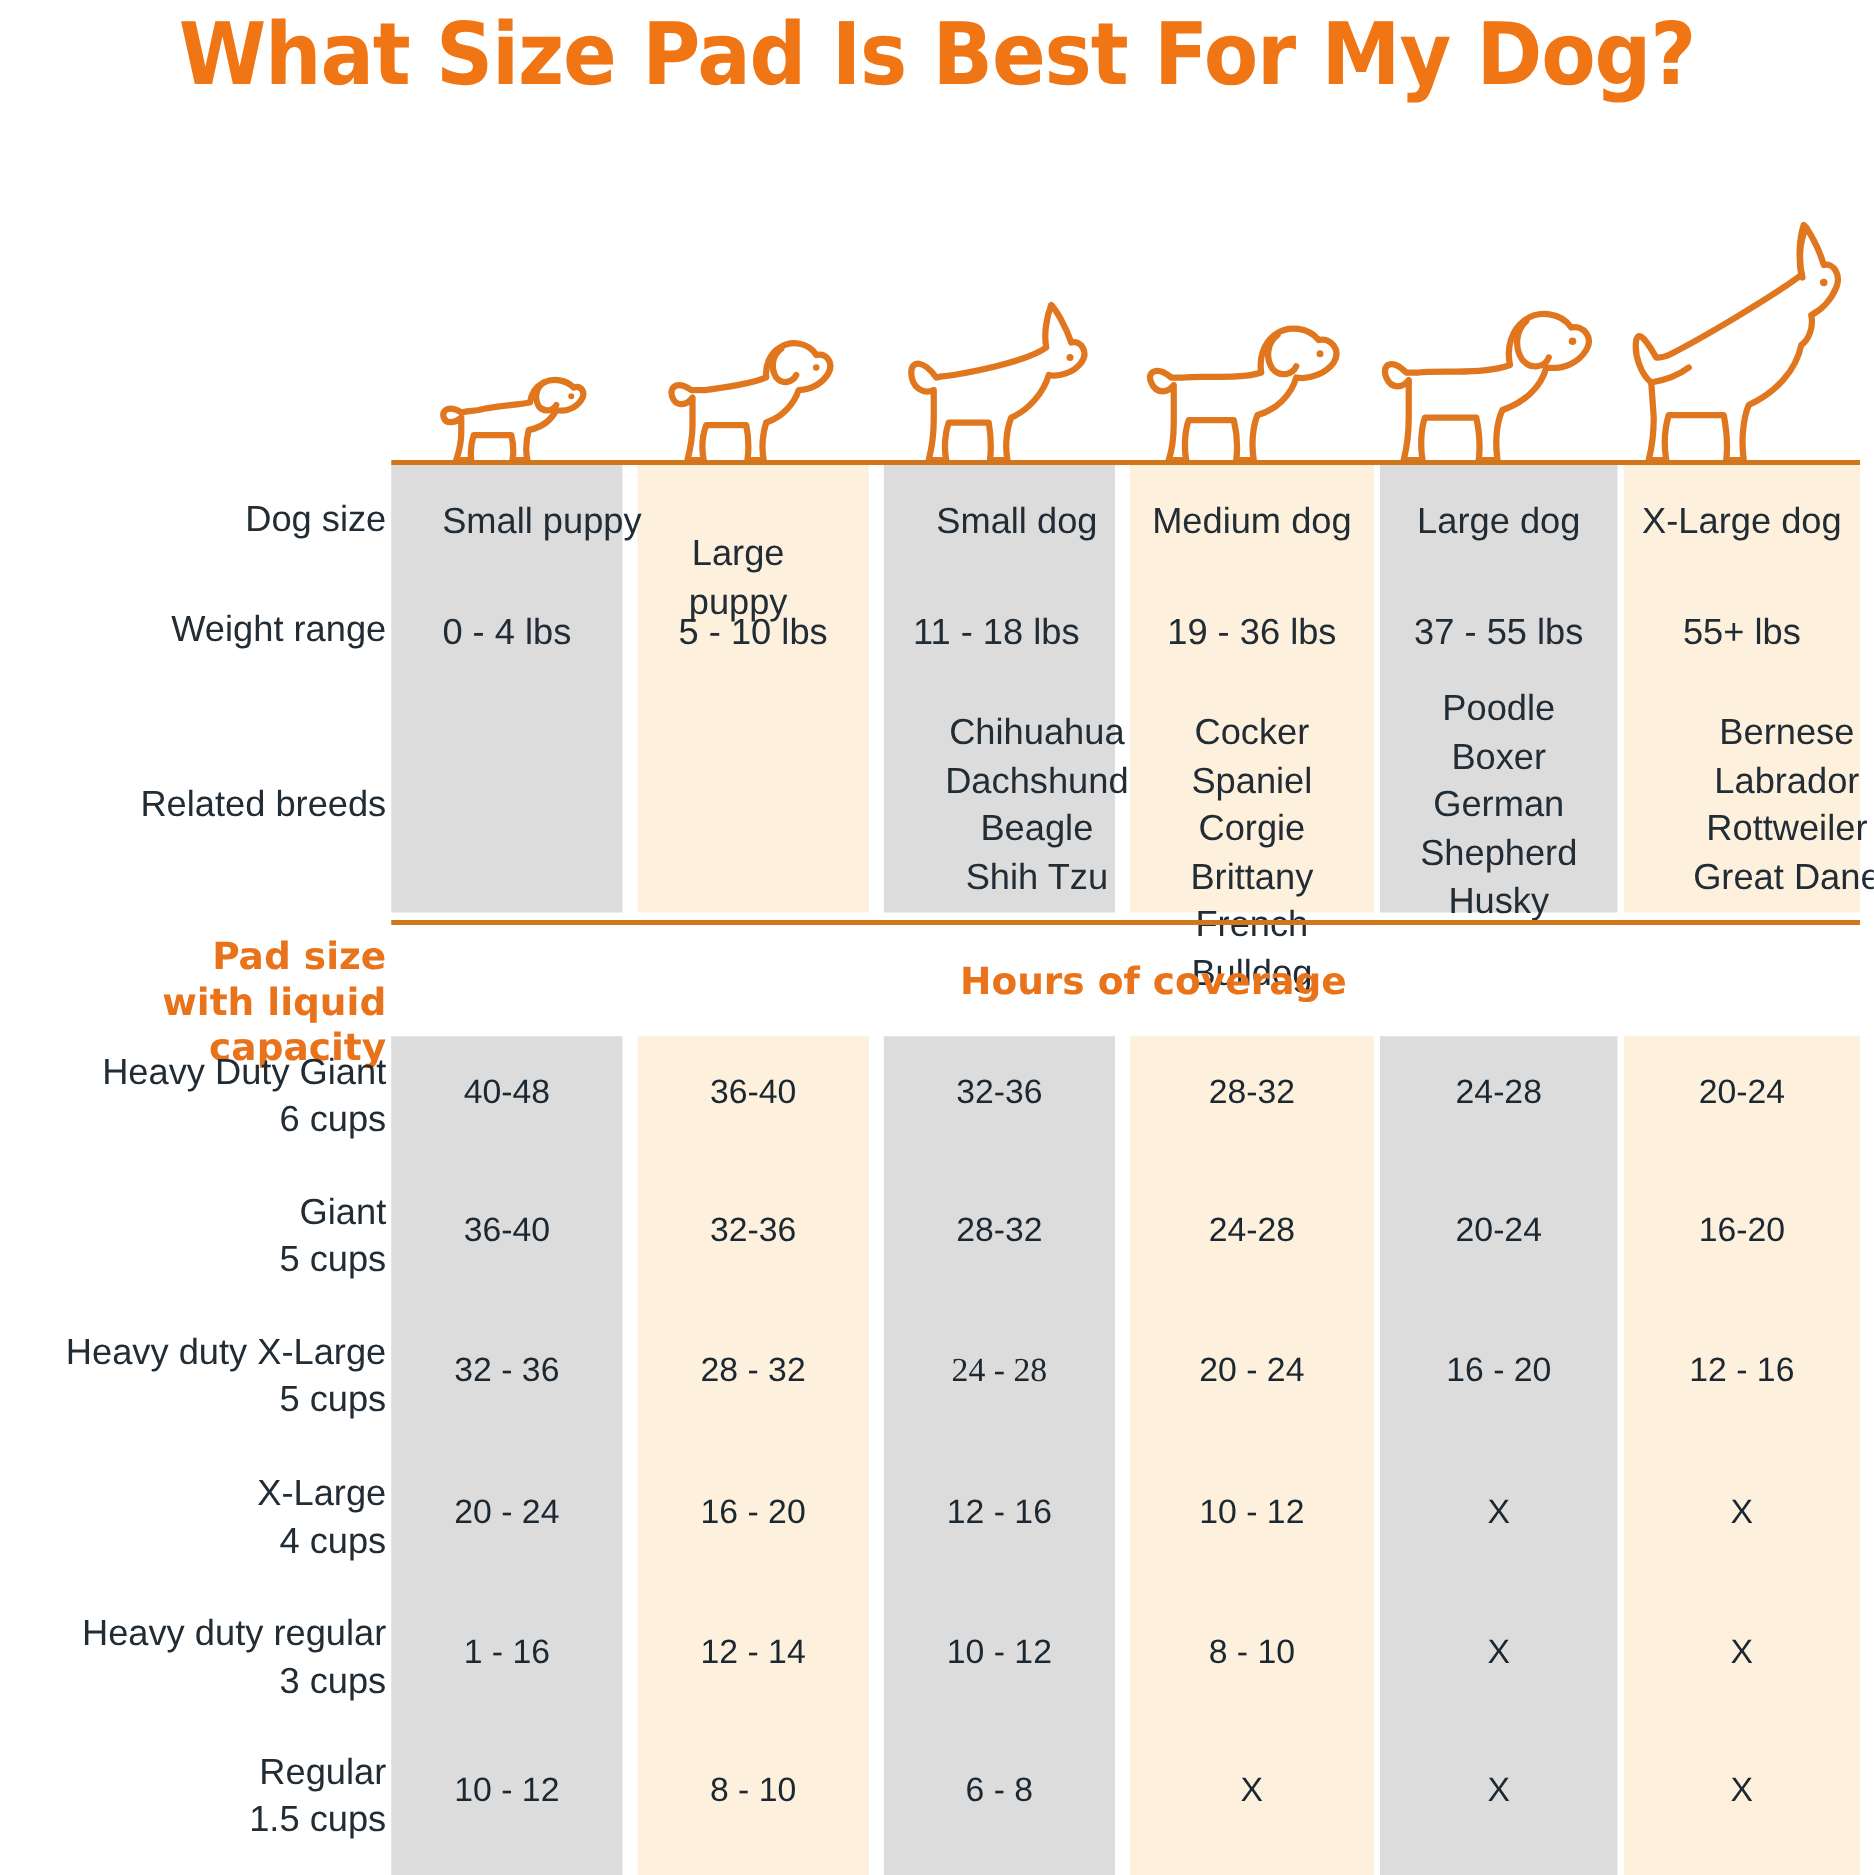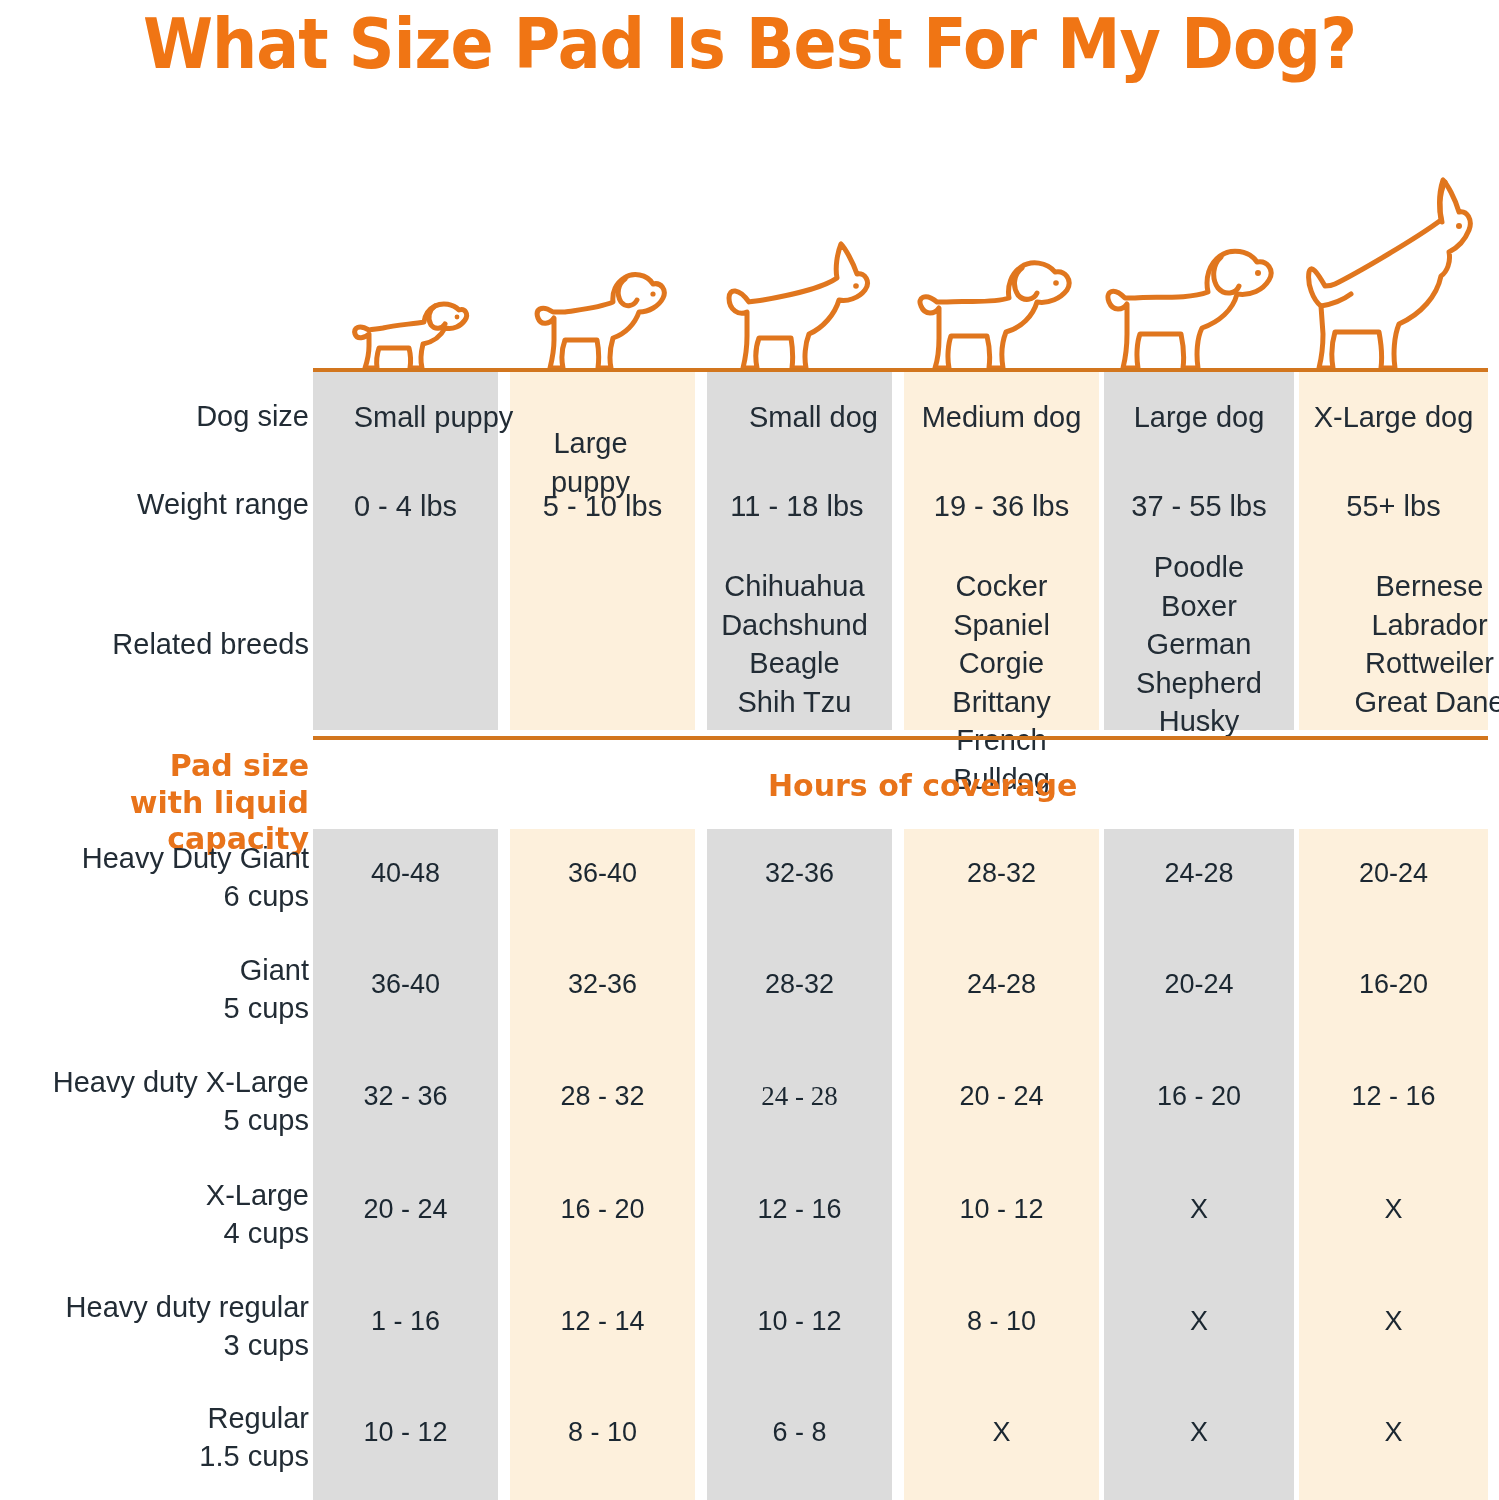--- a/index.html
+++ b/index.html
@@ -219,21 +219,21 @@
   <div class="cell" style="left:313px;  width:185px; top:115px;">0 - 4 lbs</div>
   <div class="cell" style="left:510px;  width:185px; top:115px;">5 - 10 lbs</div>
   <div class="cell" style="left:707px;  width:180px; top:115px;">11 - 18 lbs</div>
   <div class="cell" style="left:904px;  width:195px; top:115px;">19 - 36 lbs</div>
   <div class="cell" style="left:1104px; width:190px; top:115px;">37 - 55 lbs</div>
   <div class="cell" style="left:1299px; width:189px; top:115px;">55+ lbs</div>
 
   <div class="rowlabel" style="top:254px;">Related breeds</div>
   <div class="cell" style="left:313px;  width:185px; top:254px;"></div>
   <div class="cell" style="left:510px;  width:185px; top:254px;"></div>
-  <div class="cell" style="left:707px;  width:175px; top:195px;">Chihuahua
+  <div class="cell" style="left:707px;  width:175px; top:195px;padding-left:35px;">Chihuahua
 Dachshund
 Beagle
 Shih Tzu</div>
   <div class="cell" style="left:904px;  width:195px; top:195px;">Cocker Spaniel
 Corgie
 Brittany
 French Bulldog</div>
   <div class="cell" style="left:1104px; width:190px; top:176px;">Poodle
 Boxer
 German

